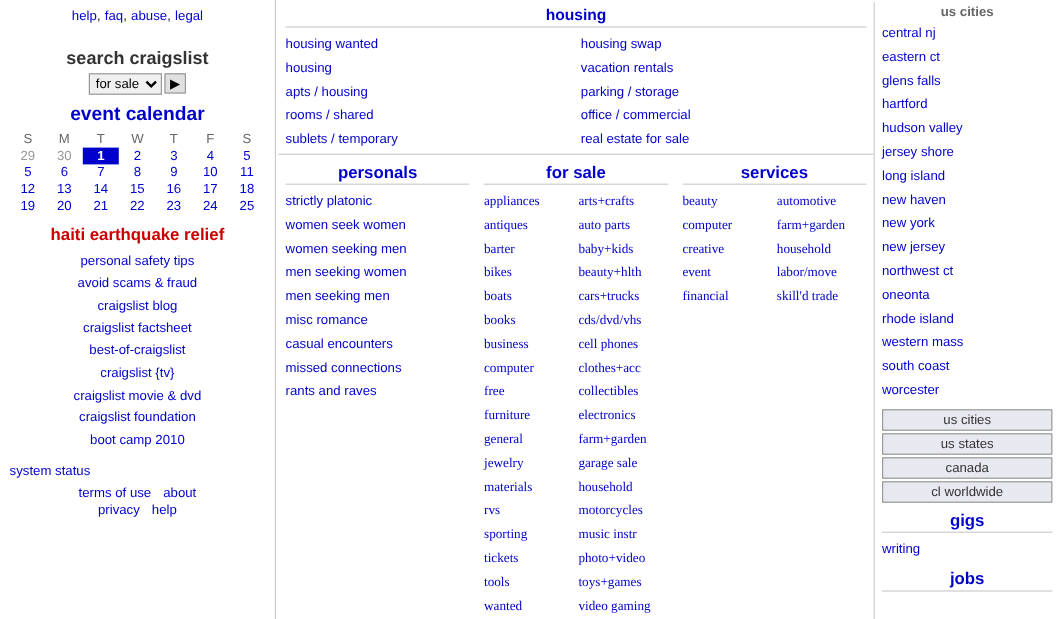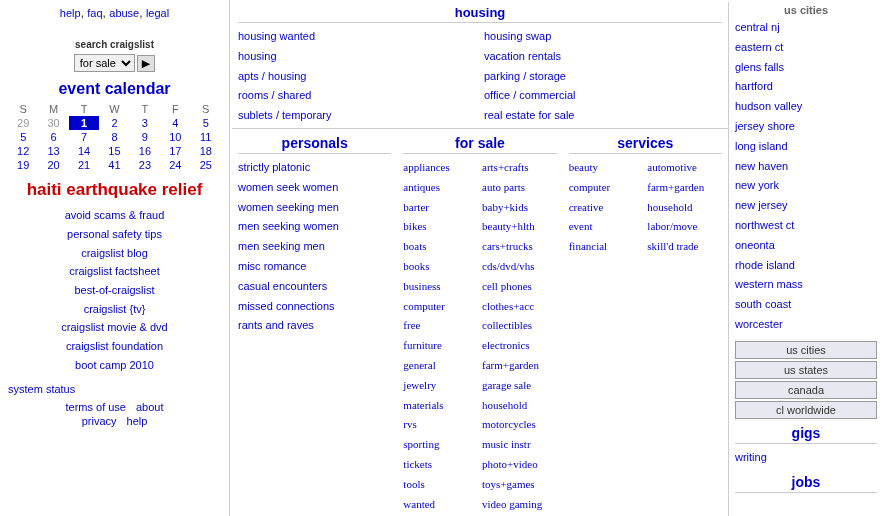--- a/index.html
+++ b/index.html
@@ -29,21 +29,21 @@
       text-align: center;
       margin-bottom: 6px;
       line-height: 1.6;
     }
     .search-section {
       text-align: center;
       margin-bottom: 8px;
     }
     .search-section .search-label {
       font-weight: bold;
-      font-size: 10px;
+      font-size: 15px;
       color: #333;
       display: block;
       margin-bottom: 4px;
       margin-top: 16px;
     }
     .search-row {
       display: flex;
       align-items: center;
       justify-content: center;
       gap: 2px;
@@ -98,21 +98,21 @@
       color: #999;
     }
 
     .haiti-link {
       text-align: center;
       margin: 6px 0;
     }
     .haiti-link a {
       color: #c00;
       font-weight: bold;
-      font-size: 17px;
+      font-size: 14px;
     }
 
     .sidebar-links {
       text-align: center;
       line-height: 1.7;
     }
     .sidebar-links a {
       display: block;
       font-size: 11px;
     }
@@ -307,36 +307,36 @@
             <td>14</td>
             <td>15</td>
             <td>16</td>
             <td>17</td>
             <td>18</td>
           </tr>
           <tr>
             <td>19</td>
             <td>20</td>
             <td>21</td>
-            <td>41</td>
+            <td>22</td>
             <td>23</td>
             <td>24</td>
             <td>25</td>
           </tr>
         </tbody>
       </table>
     </div>
 
     <div class="haiti-link">
       <a>haiti earthquake relief</a>
     </div>
 
     <div class="sidebar-links">
+      <a>personal safety tips</a>
       <a>avoid scams &amp; fraud</a>
-      <a>personal safety tips</a>
       <a>craigslist blog</a>
       <a>craigslist factsheet</a>
       <a>best-of-craigslist</a>
       <a>craigslist {tv}</a>
       <a>craigslist movie &amp; dvd</a>
       <a>craigslist foundation</a>
       <a>boot camp 2010</a>
     </div>
 
     <div class="system-status">

